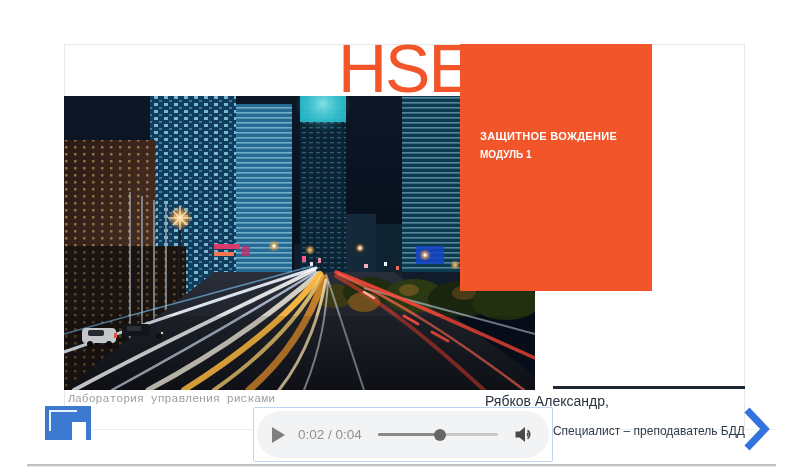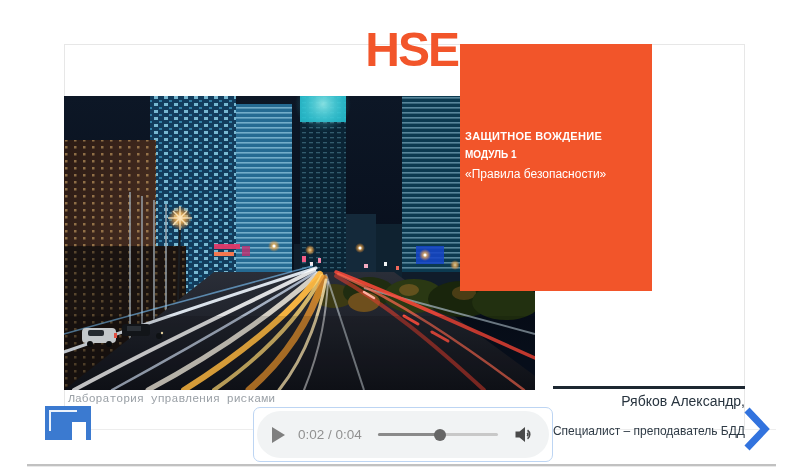--- a/index.html
+++ b/index.html
@@ -17,49 +17,49 @@
   .stage-divider{
     left:45px;top:429px;width:731px;height:1px;background:#ededed;z-index:1;
   }
   .bottom-line{
     left:27px;top:464px;width:749px;height:2px;background:#c1c1c1;
     border-bottom:1px solid #e9e9e9;z-index:1;
   }
 
   
   .hse{
-    left:338px;top:24px;width:120px;height:52px;line-height:52px;
-    font-size:48px;font-weight:700;letter-spacing:-2px;color:#F2552A;
+    left:338px;top:42px;width:120px;height:52px;line-height:52px;
+    font-size:68px;font-weight:400;letter-spacing:-2px;color:#F2552A;
     text-align:right;z-index:3;
   }
 
   
   .panel{
     left:460px;top:44px;width:192px;height:247px;background:#F2552A;
-    z-index:3;box-sizing:border-box;padding:86px 8px 0 5px;color:#fff;
+    z-index:3;box-sizing:border-box;padding:86px 8px 0 20px;color:#fff;
   }
   .panel-kicker{font-size:11px;font-weight:700;letter-spacing:.3px;}
   .panel-module{font-size:10px;font-weight:700;margin-top:7px;}
   .panel-sub{font-size:12px;font-weight:400;margin-top:7px;}
 
   
   .photo{
     left:64px;top:96px;width:471px;height:294px;z-index:2;overflow:hidden;
     background:#081120;
   }
 
   
   .caption-left{
     left:68px;top:392px;font-size:11.5px;color:#9aa0a6;z-index:3;font-family:Liberation Mono, monospace;
   }
   .presenter-line{
     left:553px;top:386px;width:192px;height:3px;background:#1d2731;z-index:3;
   }
   .presenter-name{
-    right:55px;top:393px;width:260px;text-align:right;
+    right:55px;top:393px;width:260px;
     font-size:14px;color:#28343f;z-index:3;
   }
   .presenter-role{
     right:55px;top:410.5px;width:260px;text-align:right;
     font-size:12px;color:#2f3b46;z-index:3;margin-top:13px;
   }
 
   
   .layout-icon{
     left:45px;top:406px;width:46px;height:34px;background:#3B7AD0;z-index:4;cursor:pointer;
@@ -68,21 +68,21 @@
     position:absolute;left:4px;top:4px;right:14px;bottom:9px;
     border-top:2px solid rgba(255,255,255,.9);border-left:2px solid rgba(255,255,255,.9);
   }
   .layout-icon .notch{
     position:absolute;right:5px;bottom:-5px;width:14px;height:23px;background:#ffffff;
   }
 
   
   .audio{
     left:253px;top:407px;width:300px;height:55px;box-sizing:border-box;
-    border:1.5px solid #bdd5f3;border-radius:7px;background:#fff;z-index:5;
+    border:1.5px solid #bdd5f3;border-radius:2px;background:#fff;z-index:5;
   }
   .pill{
     position:absolute;left:3px;right:3px;top:3px;bottom:3px;border-radius:24px;
     background:#f1f3f4;display:flex;align-items:center;padding:0 15px;box-sizing:border-box;
   }
   .play-btn{width:0;height:0;border-left:13px solid #7f7f7f;
     border-top:8px solid transparent;border-bottom:8px solid transparent;cursor:pointer;flex:none;}
   .time{margin-left:13px;font-size:13.5px;color:#919191;white-space:nowrap;flex:none;}
   .track{position:relative;flex:1;height:3px;background:#c8c8c8;border-radius:2px;margin:0 16px;cursor:pointer;}
   .track-played{position:absolute;left:0;top:0;height:100%;background:#8a8a8a;border-radius:2px;}
@@ -253,21 +253,20 @@
         <circle cx="98" cy="237" r="1.2" fill="#ffe9b0"></circle>
     </g>
 
     <rect x="0" y="220" width="471" height="74" fill="#000000" opacity="0.12"></rect>
   </svg>
 </div>
 
 <div class="abs panel">
   <div class="panel-kicker">ЗАЩИТНОЕ ВОЖДЕНИЕ</div>
   <div class="panel-module">МОДУЛЬ 1</div>
-  <div class="panel-sub">«Правила безопасности»</div>
 </div>
 
 <div class="abs caption-left">Лаборатория управления рисками</div>
 <div class="abs presenter-line"></div>
 <div class="abs presenter-name">Рябков Александр,</div>
 <div class="abs presenter-role">Специалист – преподаватель БДД</div>
 
 <div class="abs layout-icon">
   <div class="inset"></div>
   <div class="notch"></div>

